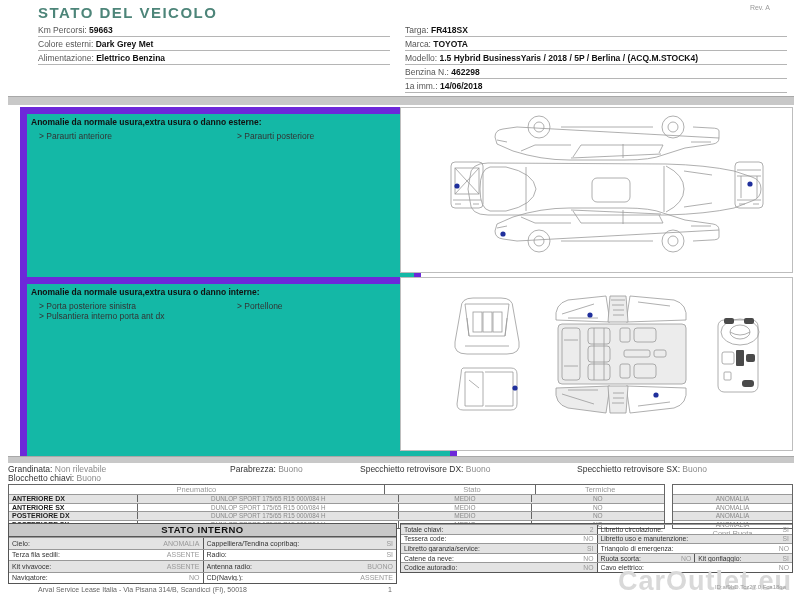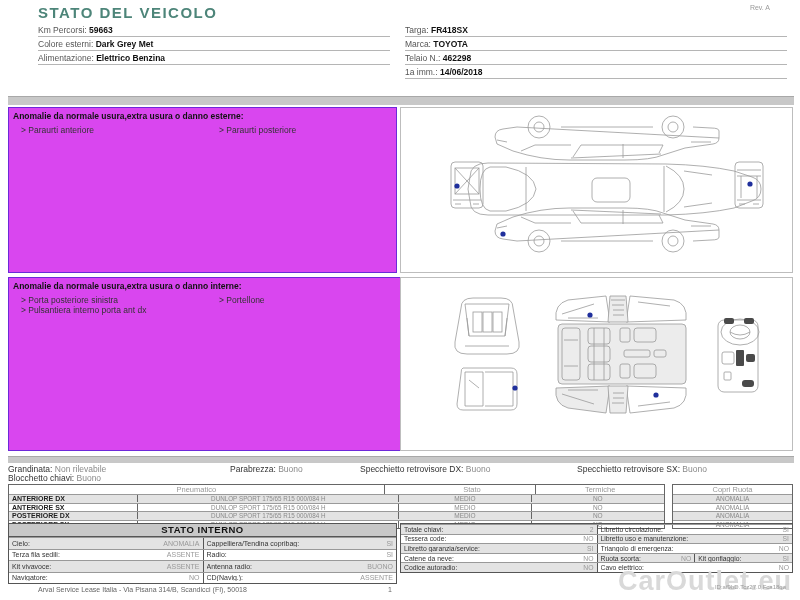--- a/index.html
+++ b/index.html
@@ -14,21 +14,21 @@
   .hdr-left  { position:absolute; left:38px; top:23px; width:352px; }
   .hdr-right { position:absolute; left:405px; top:23px; width:382px; }
   .hdr-row { border-bottom:1px solid #b5b5b5; font-size:8.5px; color:#555;
              padding:2px 0 1px 0; line-height:10px; }
   .hdr-row b { color:#111; }
   
   .bar { position:absolute; left:8px; width:786px; background:#c8c8c8; border-top:1px solid #a8a8a8; }
   .bar1 { top:96px; height:8px; }
   .bar2 { top:456px; height:6px; }
   
-  .abox { position:absolute; border:1px solid #6d28d9; background:#d946ef; }
+  .abox { position:absolute; border:7px solid #6d28d9; background:#14b8a6;margin-left:12px; }
   .abox .atitle { position:absolute; left:4px; top:3px; font-size:8.5px; font-weight:bold; color:#111; }
   .abox .aitem  { position:absolute; font-size:8.5px; color:#333; white-space:nowrap; }
   .dbox { position:absolute; border:1px solid #bdbdbd; background:#fff; }
   .dbox svg { display:block; }
   
   .cond { position:absolute; font-size:8.5px; white-space:nowrap; }
   .cond .cl { color:#333; }
   .cond .cv { color:#8a8a8a; }
   
   .ttable { position:absolute; top:484px; border:1px solid #666; border-collapse:collapse; }
@@ -81,21 +81,22 @@
 
   <div class="hdr-left">
     <div class="hdr-row"><span>Km Percorsi: </span><b>59663</b></div>
     <div class="hdr-row"><span>Colore esterni: </span><b>Dark Grey Met</b></div>
     <div class="hdr-row"><span>Alimentazione: </span><b>Elettrico Benzina</b></div>
   </div>
 
   <div class="hdr-right">
     <div class="hdr-row"><span>Targa: </span><b>FR418SX</b></div>
     <div class="hdr-row"><span>Marca: </span><b>TOYOTA</b></div>
-    <div class="hdr-row"><span>Telaio N.: </span><b>462298</b></div>
+    <div class="hdr-row"><span>Modello: </span><b>1.5 Hybrid BusinessYaris / 2018 / 5P / Berlina / (ACQ.M.STOCK4)</b></div>
+    <div class="hdr-row"><span>Benzina N.: </span><b>462298</b></div>
     <div class="hdr-row"><span>1a imm.: </span><b>14/06/2018</b></div>
   </div>
 
   <div class="bar bar1"></div>
 
   <div class="abox" style="left:8px; top:107px; width:387px; height:164px;">
     <div class="atitle">Anomalie da normale usura,extra usura o danno esterne:</div>
     <div class="aitem" style="left:12px; top:17px;">&gt; Paraurti anteriore</div>
     <div class="aitem" style="left:210px; top:17px;">&gt; Paraurti posteriore</div>
   </div>
@@ -252,21 +253,21 @@
     <div class="trow">
       <div class="c-label">POSTERIORE SX</div>
       <div class="c-spec">DUNLOP SPORT 175/65 R15 000/084 H</div>
       <div class="c-stato">MEDIO</div>
       <div class="c-term">NO</div>
     </div>
   </div>
 
   <div class="ttable tcopri">
     <div class="thead">
-      <div class="hc" style="width:100%;">Copri Ruota</div>
+      <div class="hc" style="width:100%;margin-top:44px;">Copri Ruota</div>
     </div>
     <div class="trow shadeA">
         <div class="c-copri">ANOMALIA</div>
       </div>
     <div class="trow">
         <div class="c-copri">ANOMALIA</div>
       </div>
     <div class="trow shadeA">
         <div class="c-copri">ANOMALIA</div>
       </div>

